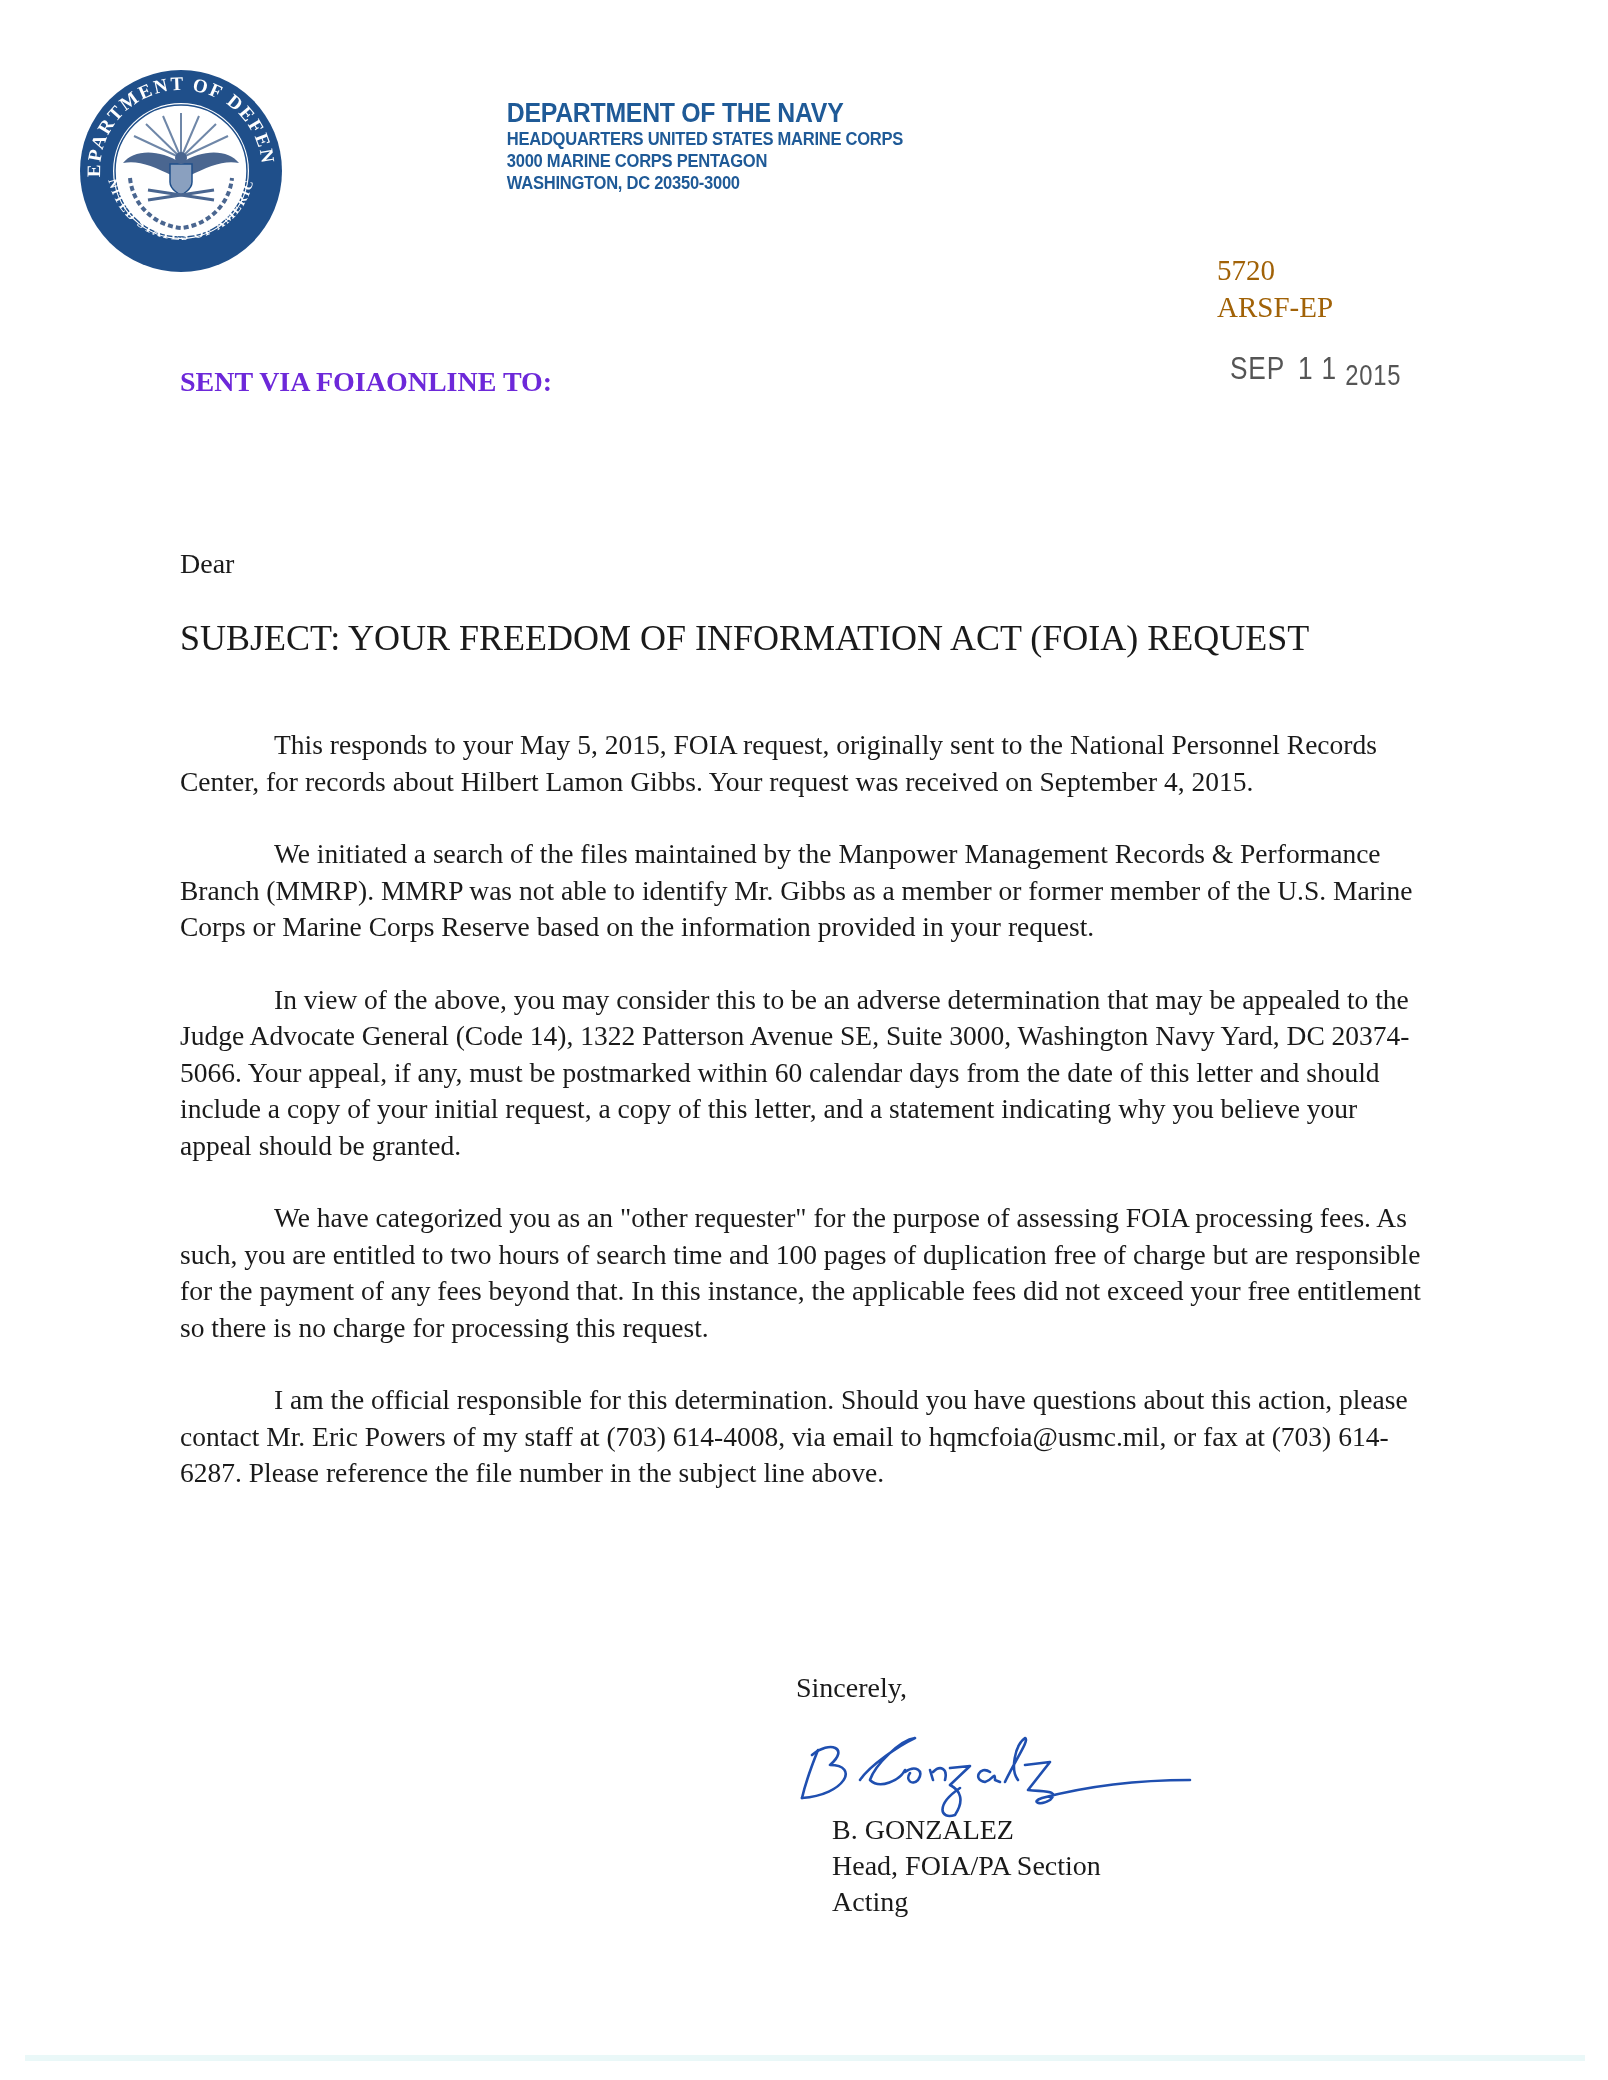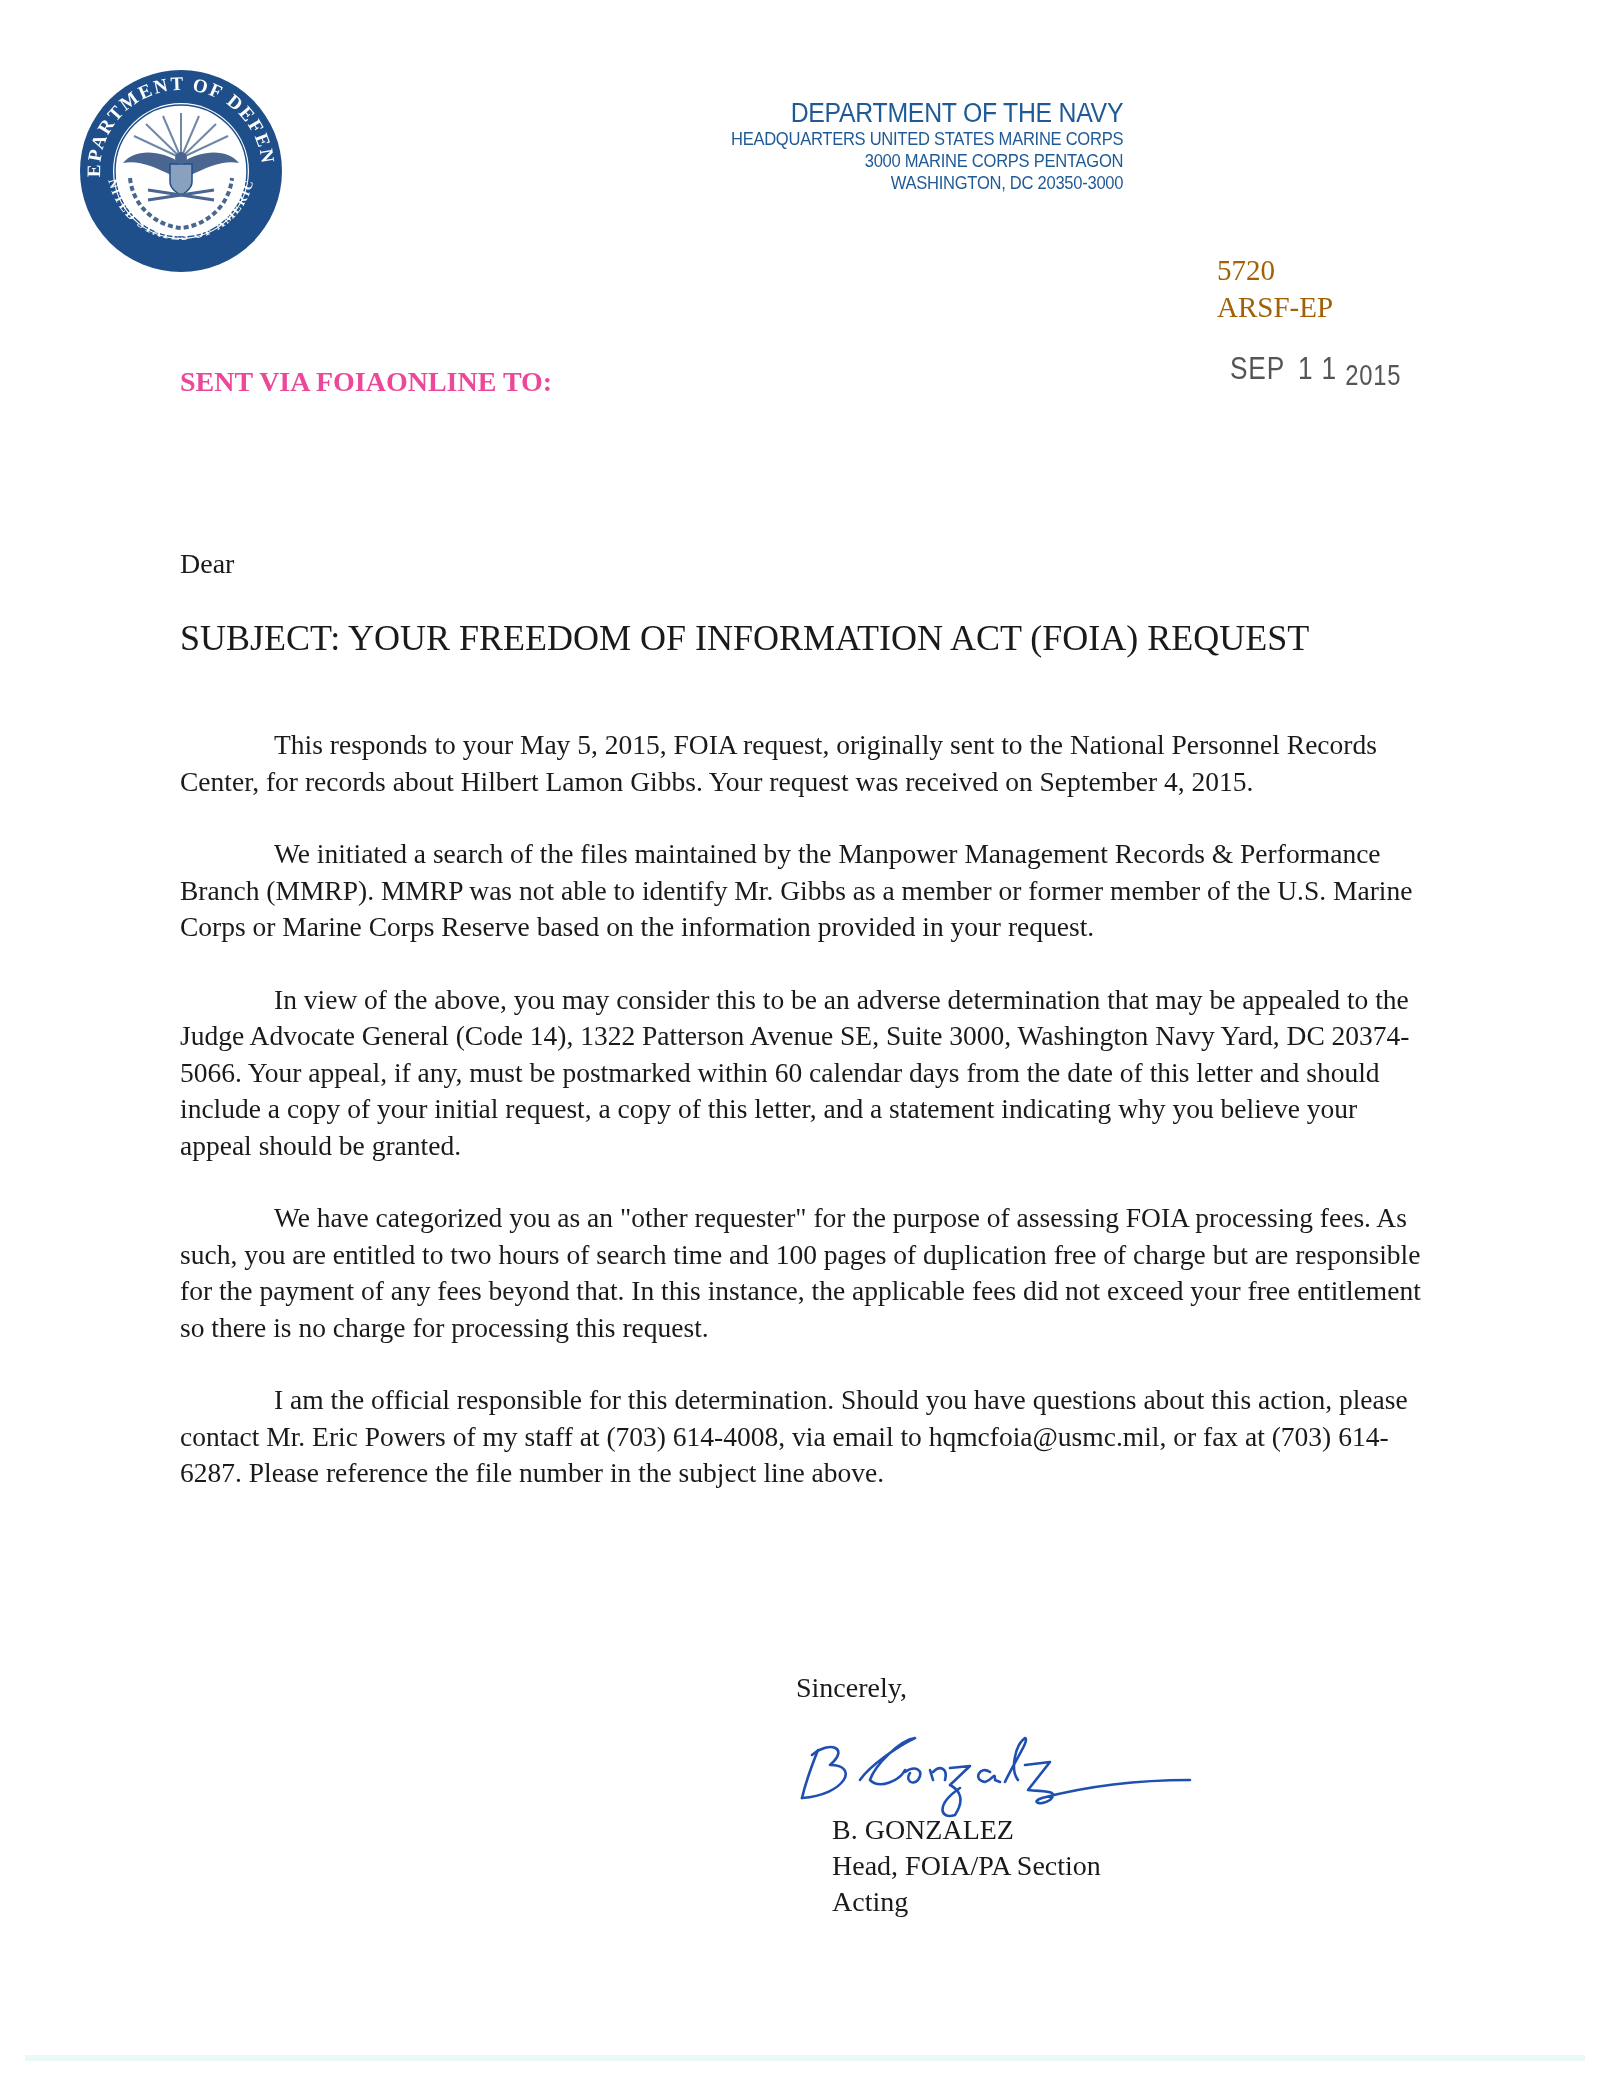--- a/index.html
+++ b/index.html
@@ -5,38 +5,38 @@
   html, body { margin: 0; padding: 0; background: #ffffff; }
   body {
     width: 1608px; height: 2080px; position: relative; overflow: hidden;
     font-family: "Liberation Serif", "DejaVu Serif", serif;
     color: #1a1a1a;
   }
   .seal {
     position: absolute; left: 78px; top: 68px; width: 206px; height: 206px;
   }
   .letterhead {
-    position: absolute; left: 480px; top: 98px; width: 670px; text-align: right;
+    position: absolute; left: 480px; top: 98px; width: 670px; text-align: left;
     font-family: "Liberation Sans", "DejaVu Sans", sans-serif;
-    color: #1f5a97; font-weight: normal; letter-spacing: -0.3px;
+    color: #1f5a97; font-weight: bold; letter-spacing: -0.3px;
   }
   .letterhead .lh1 { font-size: 27px; line-height: 30px; transform: scaleX(0.92); }
   .letterhead .lh2 { font-size: 18px; line-height: 22px; transform: scaleX(0.92); }
   .ref {
     position: absolute; left: 1217px; top: 252px; font-size: 29px; line-height: 37px; color: #a16207;
   }
   .date-stamp {
     position: absolute; left: 1230px; top: 350px;
     font-family: "Liberation Sans", "DejaVu Sans", sans-serif;
     color: #555; font-size: 32px; letter-spacing: 1px; transform: scaleX(0.82); transform-origin: left;
   }
   .date-stamp .yr { font-size: 29px; position: relative; top: 6px; margin-left: 10px; }
   .date-stamp .day { margin-left: 16px; }
   .sent-via {
-    position: absolute; left: 180px; top: 366px; font-size: 28px; font-weight: bold; color: #ec4899;
+    position: absolute; left: 180px; top: 366px; font-size: 28px; font-weight: bold; color: #6d28d9;
   }
   .dear { position: absolute; left: 180px; top: 548px; font-size: 28px; }
   .subject { position: absolute; left: 180px; top: 617px; font-size: 36px; }
   .body-text {
     position: absolute; left: 180px; top: 727px; width: 1245px;
     font-size: 27.5px; line-height: 36.5px;
   }
   .body-text p { margin: 0 0 36px 0; text-indent: 94px; }
   .closing {
     position: absolute; left: 796px; top: 1670px; font-size: 28px; line-height: 36px;

